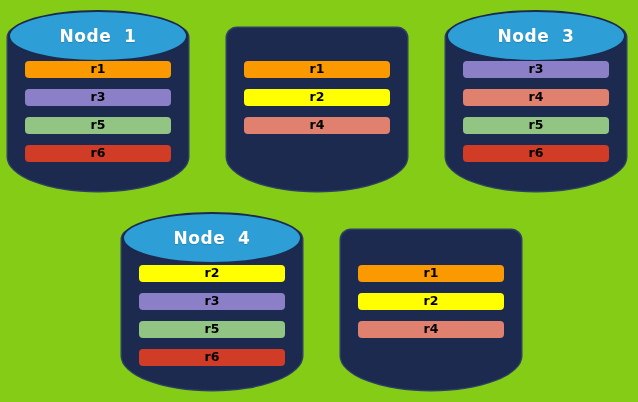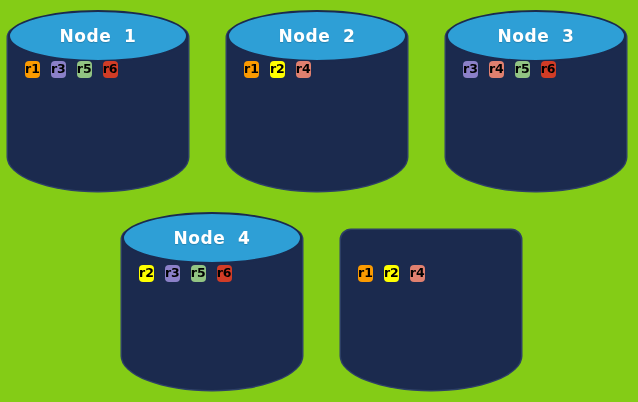--- a/index.html
+++ b/index.html
@@ -61,21 +61,21 @@
     text-shadow: 0 1px 1px rgba(0,0,0,.18);
   }
 
   
   .bars {
     position: absolute;
     left: 17px;
     top: 55px;
     width: 146px;
     display: flex;
-    flex-direction: row;
+    flex-direction: column;
   }
   .node.row2 .bars { top: 57px; }
   .bars.sparse { gap: 11px; }
 
   .bar {
     height: 17px;
     border-radius: 4px;
     display: flex;
     align-items: center;
     justify-content: center;
@@ -114,23 +114,20 @@
           <span>r5</span>
         </div>
         <div class="bar" style="background: rgb(209, 60, 38);">
           <span>r6</span>
         </div>
       </div>
   </div>
 
   <div class="node" id="node-2">
     <div class="cyl-body"></div>
-    <div class="cyl-top">
-      <span class="cyl-title">Node  2</span>
-    </div>
     <div class="bars sparse">
         <div class="bar" style="background: rgb(251, 154, 0);">
           <span>r1</span>
         </div>
         <div class="bar" style="background: rgb(255, 255, 0);">
           <span>r2</span>
         </div>
         <div class="bar" style="background: rgb(224, 128, 111);">
           <span>r4</span>
         </div>

